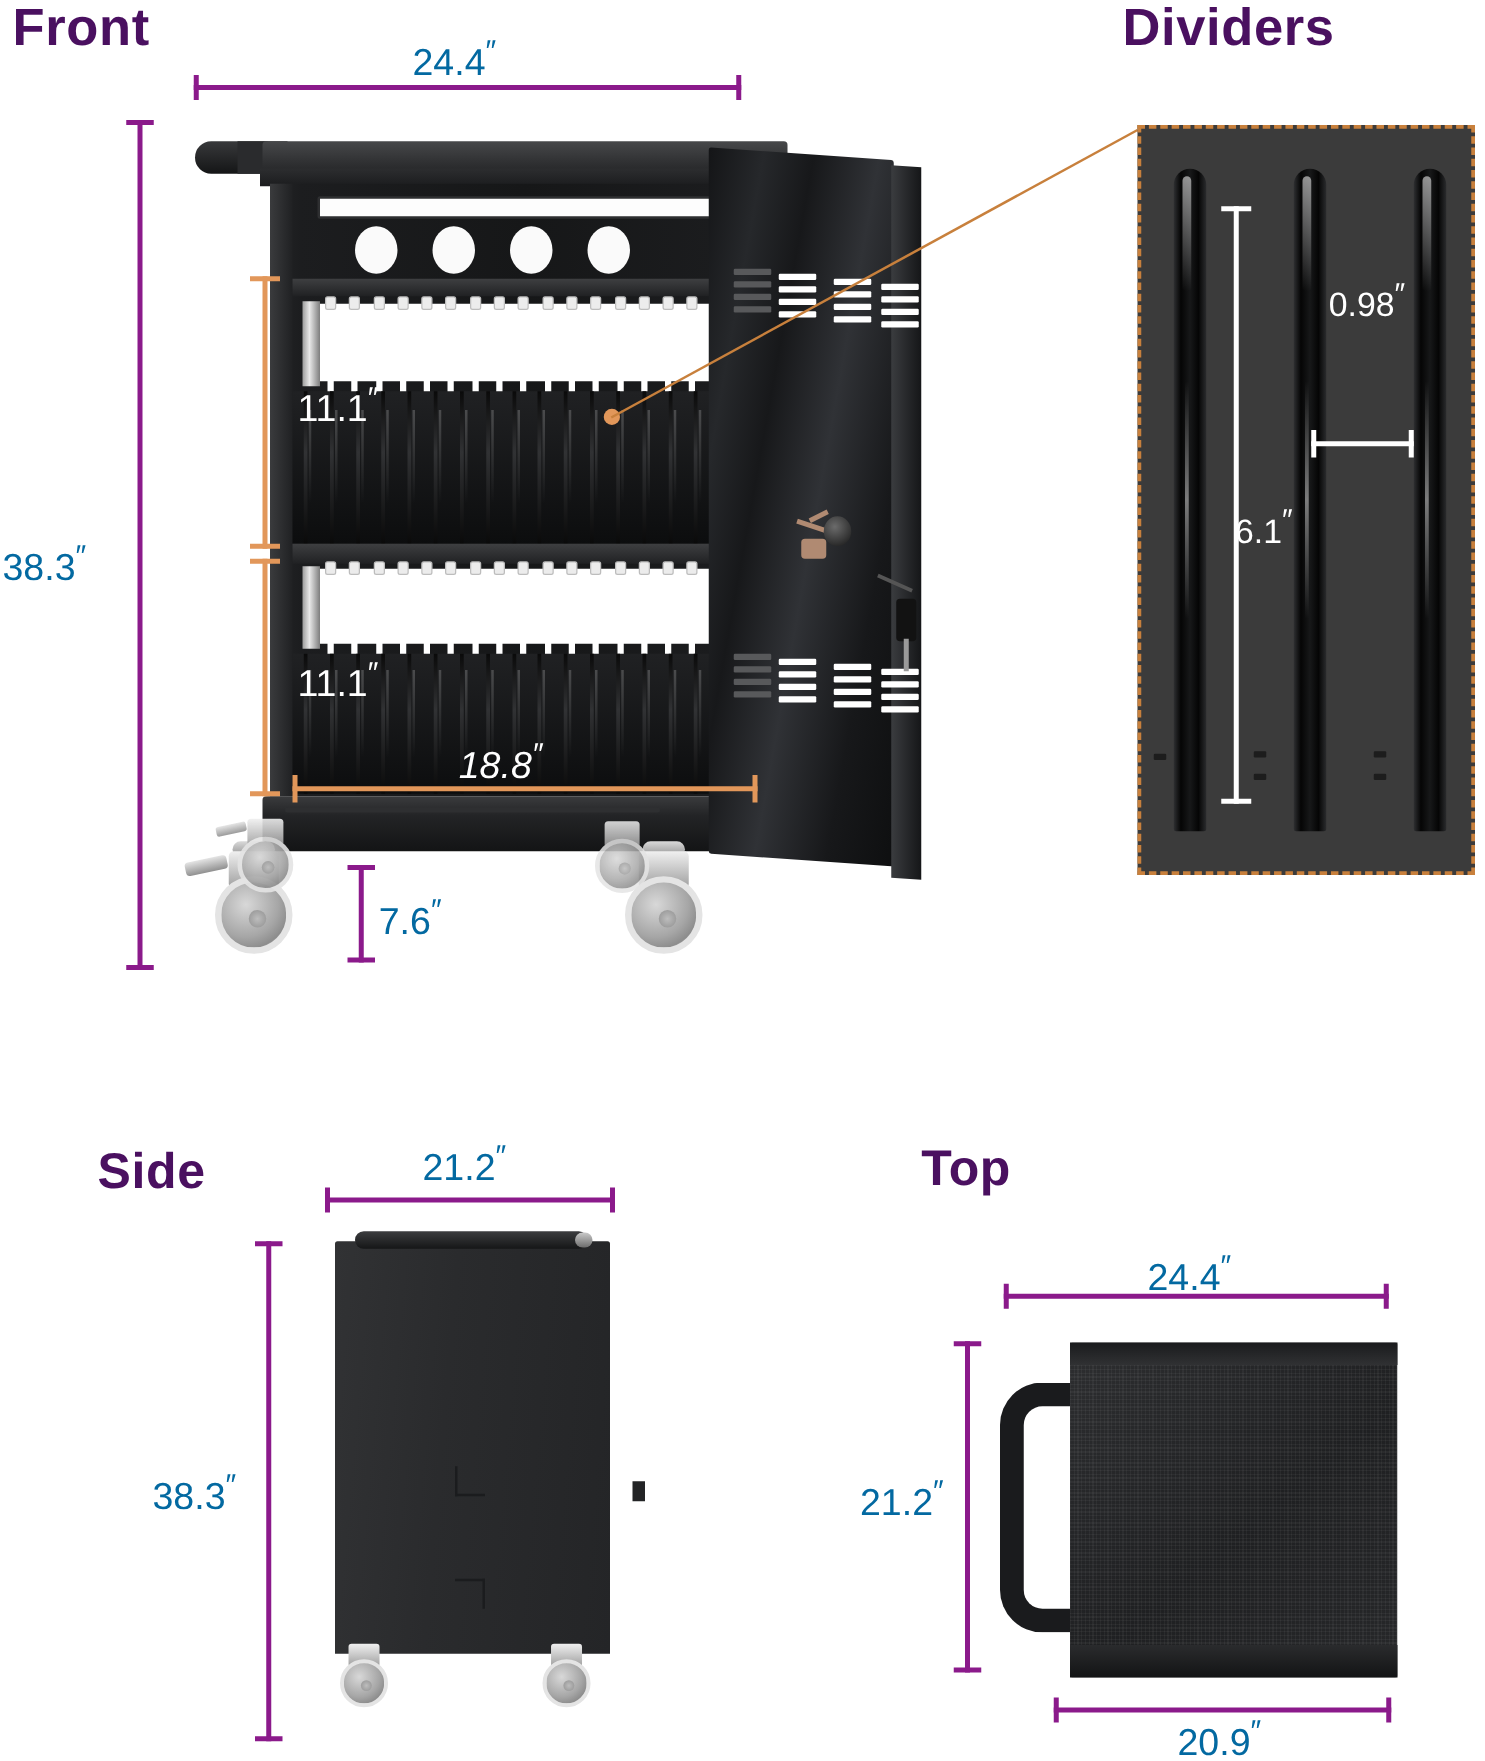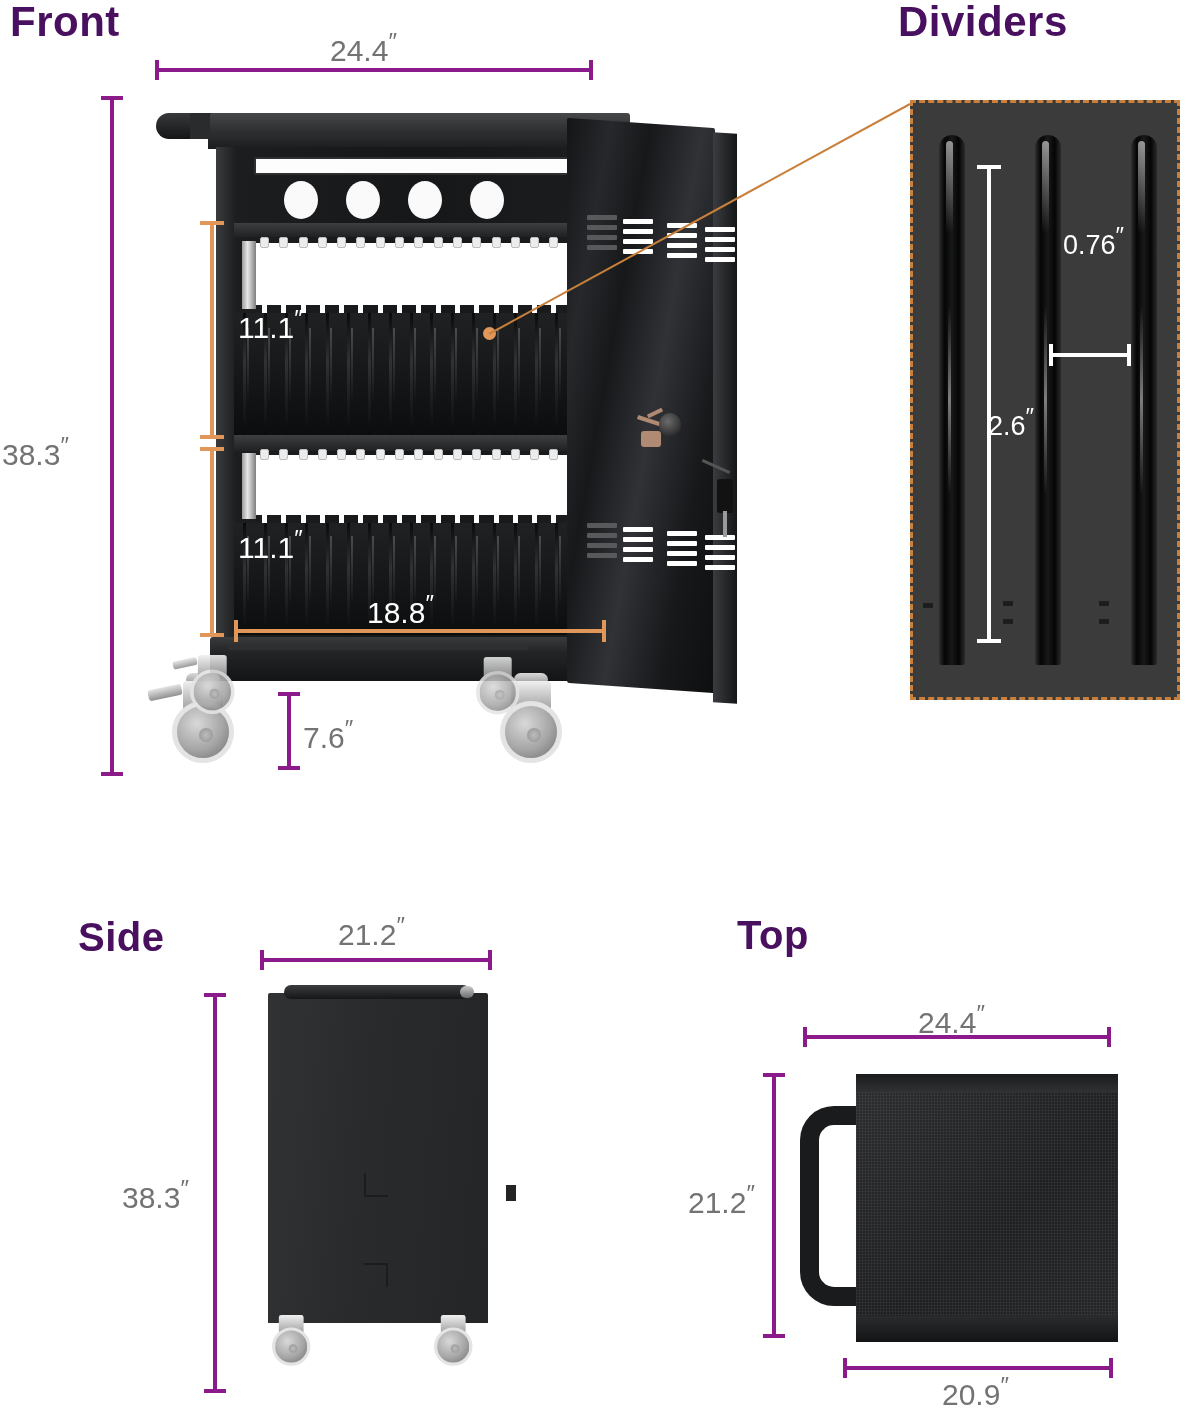--- a/index.html
+++ b/index.html
@@ -5,21 +5,21 @@
   html,body{margin:0;padding:0;background:#fff;}
   body{width:1188px;height:1409px;position:relative;overflow:hidden;
        font-family:"Liberation Sans","DejaVu Sans",sans-serif;}
 
   .abs{position:absolute;}
 
   
   .sec-title{font-weight:bold;color:#4a1060;letter-spacing:.5px;}
 
   
-  .dim{color:#737373;font-size:30px;font-weight:400;white-space:nowrap;}
+  .dim{color:#0369a1;font-size:30px;font-weight:400;white-space:nowrap;}
   .dim .q{font-size:24px;vertical-align:super;letter-spacing:-1px;}
   .dim-white{color:#ffffff;}
   .dim-small{font-size:27px;}
 
   
   .ph{position:absolute;height:4px;background:#8b1a8b;}
   .ph::before,.ph::after{content:"";position:absolute;top:-8px;width:4px;height:20px;background:#8b1a8b;}
   .ph::before{left:0;}
   .ph::after{right:0;}
   .pv{position:absolute;width:4px;background:#8b1a8b;}
@@ -431,21 +431,21 @@
 
   <div class="ov" style="left:60px;top:126px;height:218px;"></div>
   <div class="ov" style="left:60px;top:352px;height:190px;"></div>
   <div class="oh" style="left:84px;top:534px;width:372px;"></div>
 
   <div class="leader-dot" style="left:333px;top:232px;"></div>
 </div>
 
 <div class="abs dim dim-white" style="left:238px;top:305px;"><span>11.1</span><span class="q">″</span></div>
 <div class="abs dim dim-white" style="left:238px;top:525px;"><span>11.1</span><span class="q">″</span></div>
-<div class="abs dim dim-white" style="left:367px;top:590px;"><span>18.8</span><span class="q">″</span></div>
+<div class="abs dim dim-white" style="left:367px;top:590px;font-style:italic;"><span>18.8</span><span class="q">″</span></div>
 
 <div class="pv" style="left:287px;top:692px;height:78px;"></div>
 <div class="abs dim" style="left:303px;top:715px;"><span>7.6</span><span class="q">″</span></div>
 
 <div class="abs sec-title" style="left:898px;top:-2px;font-size:42px;">Dividers</div>
 
 <svg class="abs" style="left:0;top:0;width:1188px;height:1409px;pointer-events:none;">
   <line x1="489" y1="334" x2="910" y2="104" stroke="#c8803c" stroke-width="2"></line>
 </svg>
 
@@ -466,22 +466,22 @@
   <div class="dv-clip" style="left:90px;top:498px;"></div>
   <div class="dv-clip" style="left:90px;top:516px;"></div>
   <div class="dv-clip" style="left:186px;top:498px;"></div>
   <div class="dv-clip" style="left:186px;top:516px;"></div>
 
   <div class="wh" style="left:136px;top:250px;width:82px;"></div>
 
   <div class="wv" style="left:74px;top:62px;height:478px;"></div>
 </div>
 
-<div class="abs dim dim-white dim-small" style="left:1063px;top:222px;"><span>0.76</span><span class="q">″</span></div>
-<div class="abs dim dim-white dim-small" style="left:988px;top:403px;"><span>2.6</span><span class="q">″</span></div>
+<div class="abs dim dim-white dim-small" style="left:1063px;top:222px;"><span>0.98</span><span class="q">″</span></div>
+<div class="abs dim dim-white dim-small" style="left:988px;top:403px;"><span>6.1</span><span class="q">″</span></div>
 
 <div class="abs sec-title" style="left:78px;top:915px;font-size:40px;">Side</div>
 
 <div class="abs dim" style="left:338px;top:912px;"><span>21.2</span><span class="q">″</span></div>
 <div class="ph" style="left:260px;top:958px;width:232px;"></div>
 
 <div class="abs dim" style="left:122px;top:1175px;"><span>38.3</span><span class="q">″</span></div>
 <div class="pv" style="left:213px;top:993px;height:400px;"></div>
 
 <div class="abs" id="side-cart">

